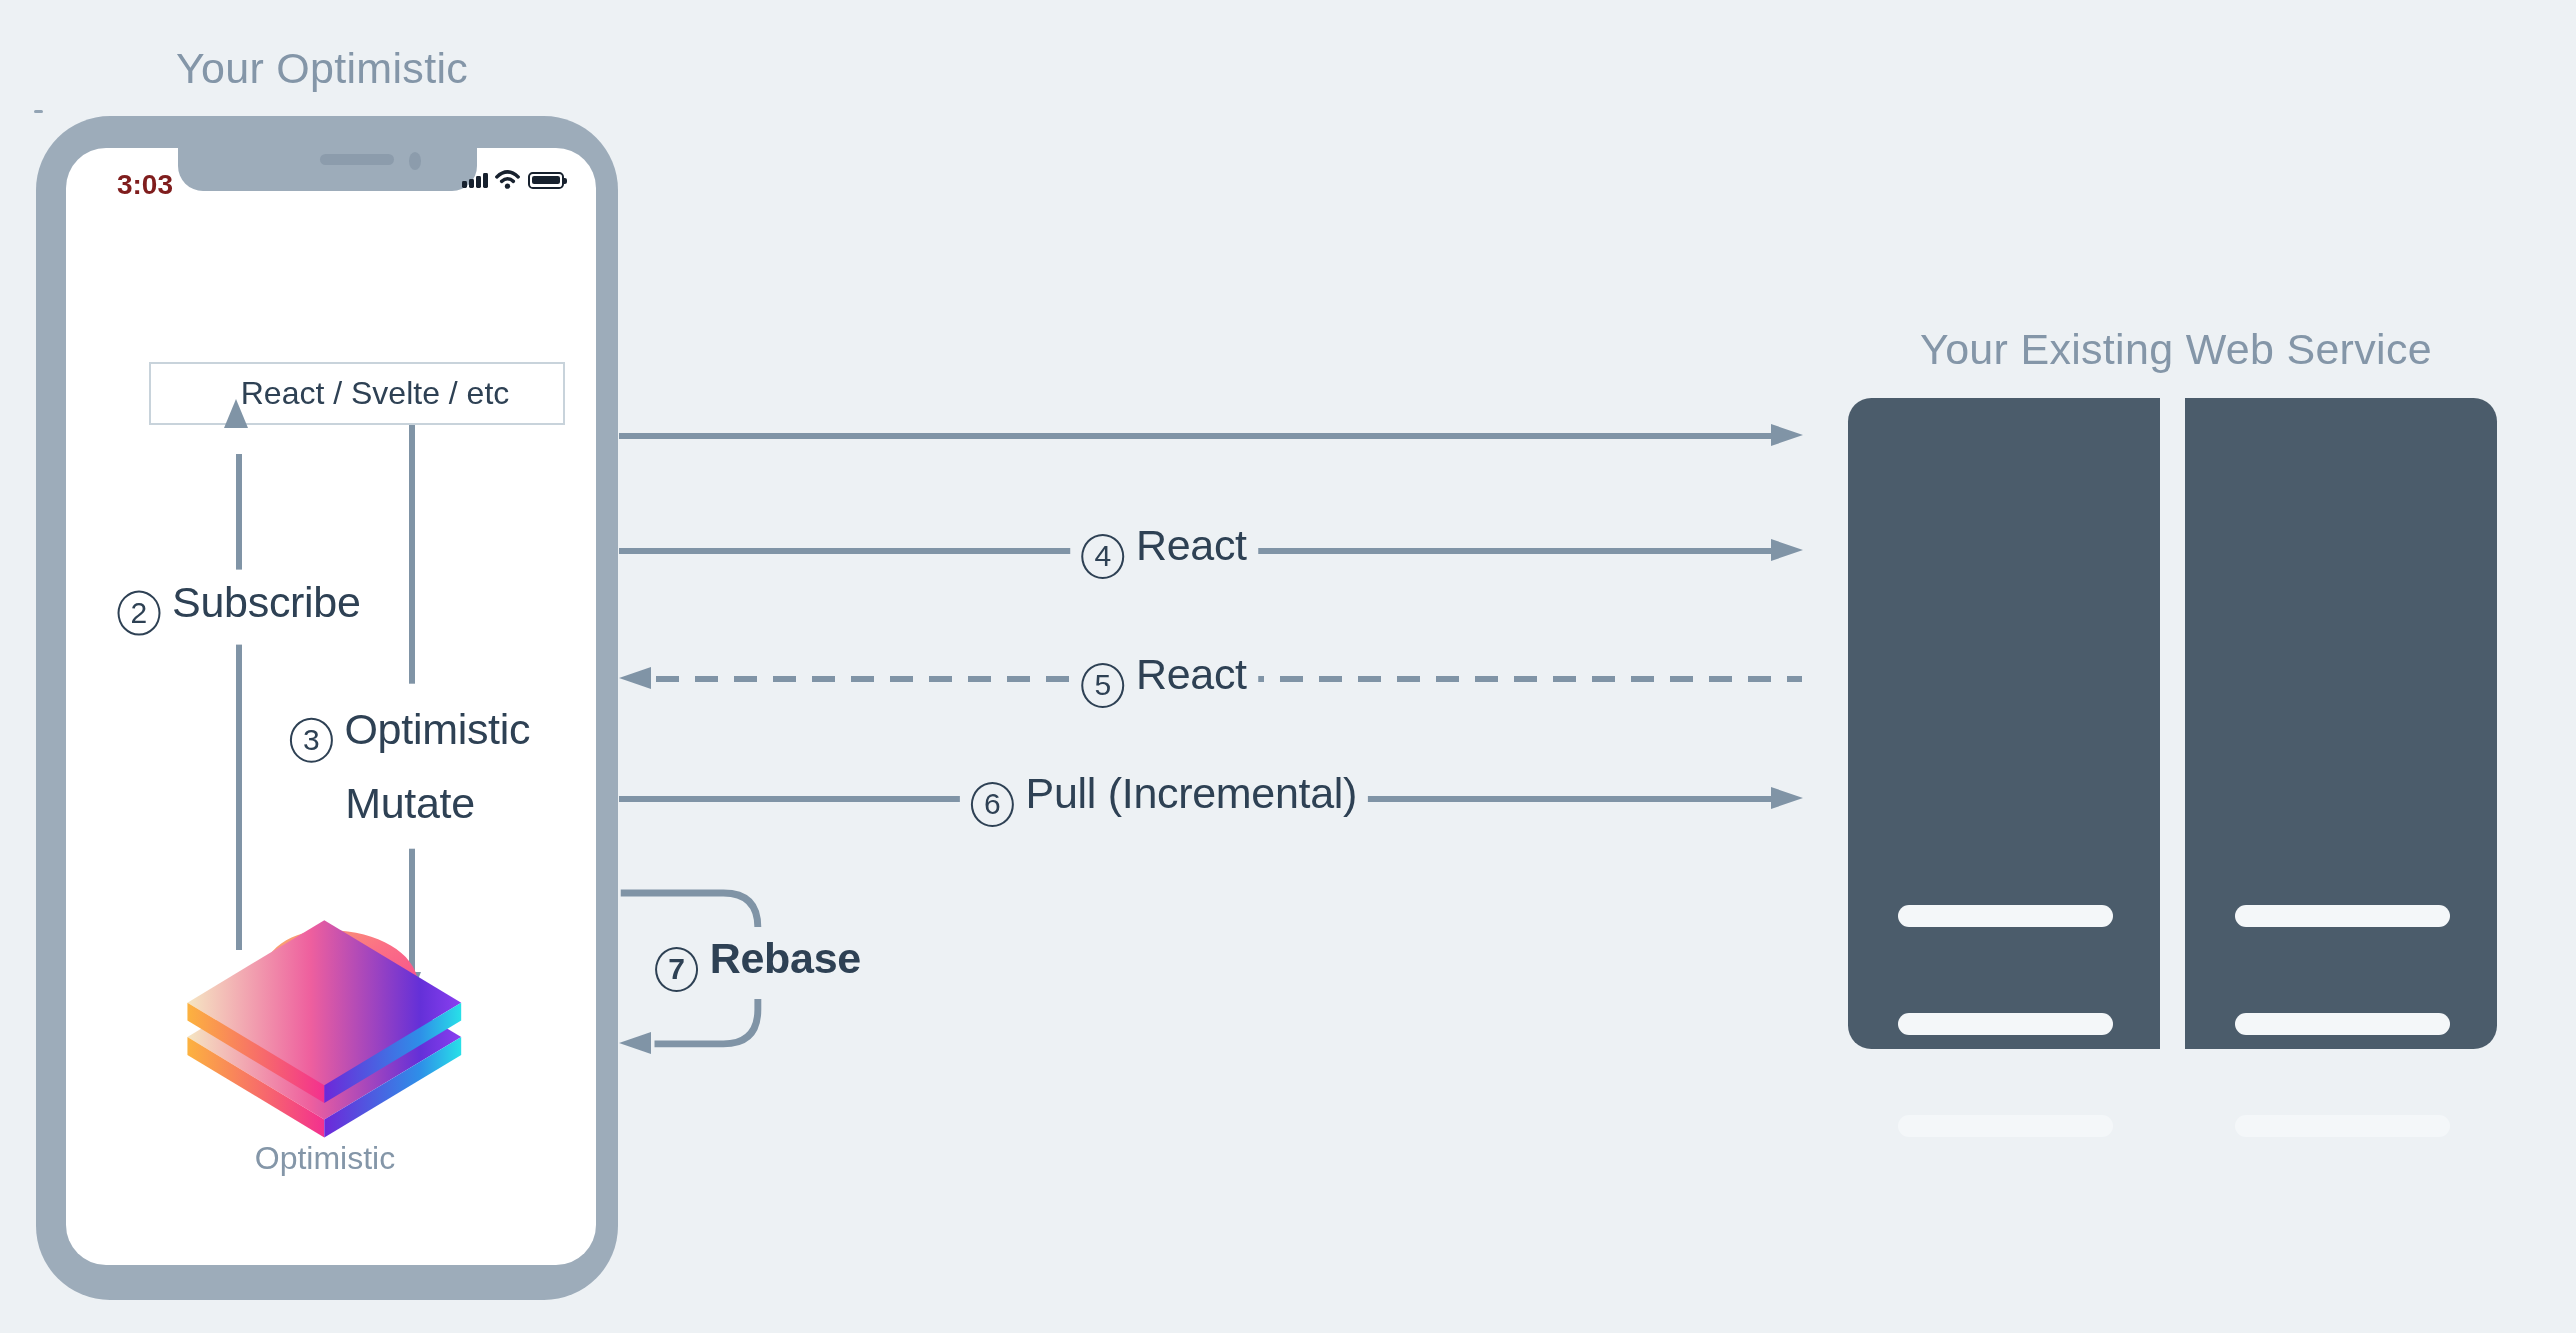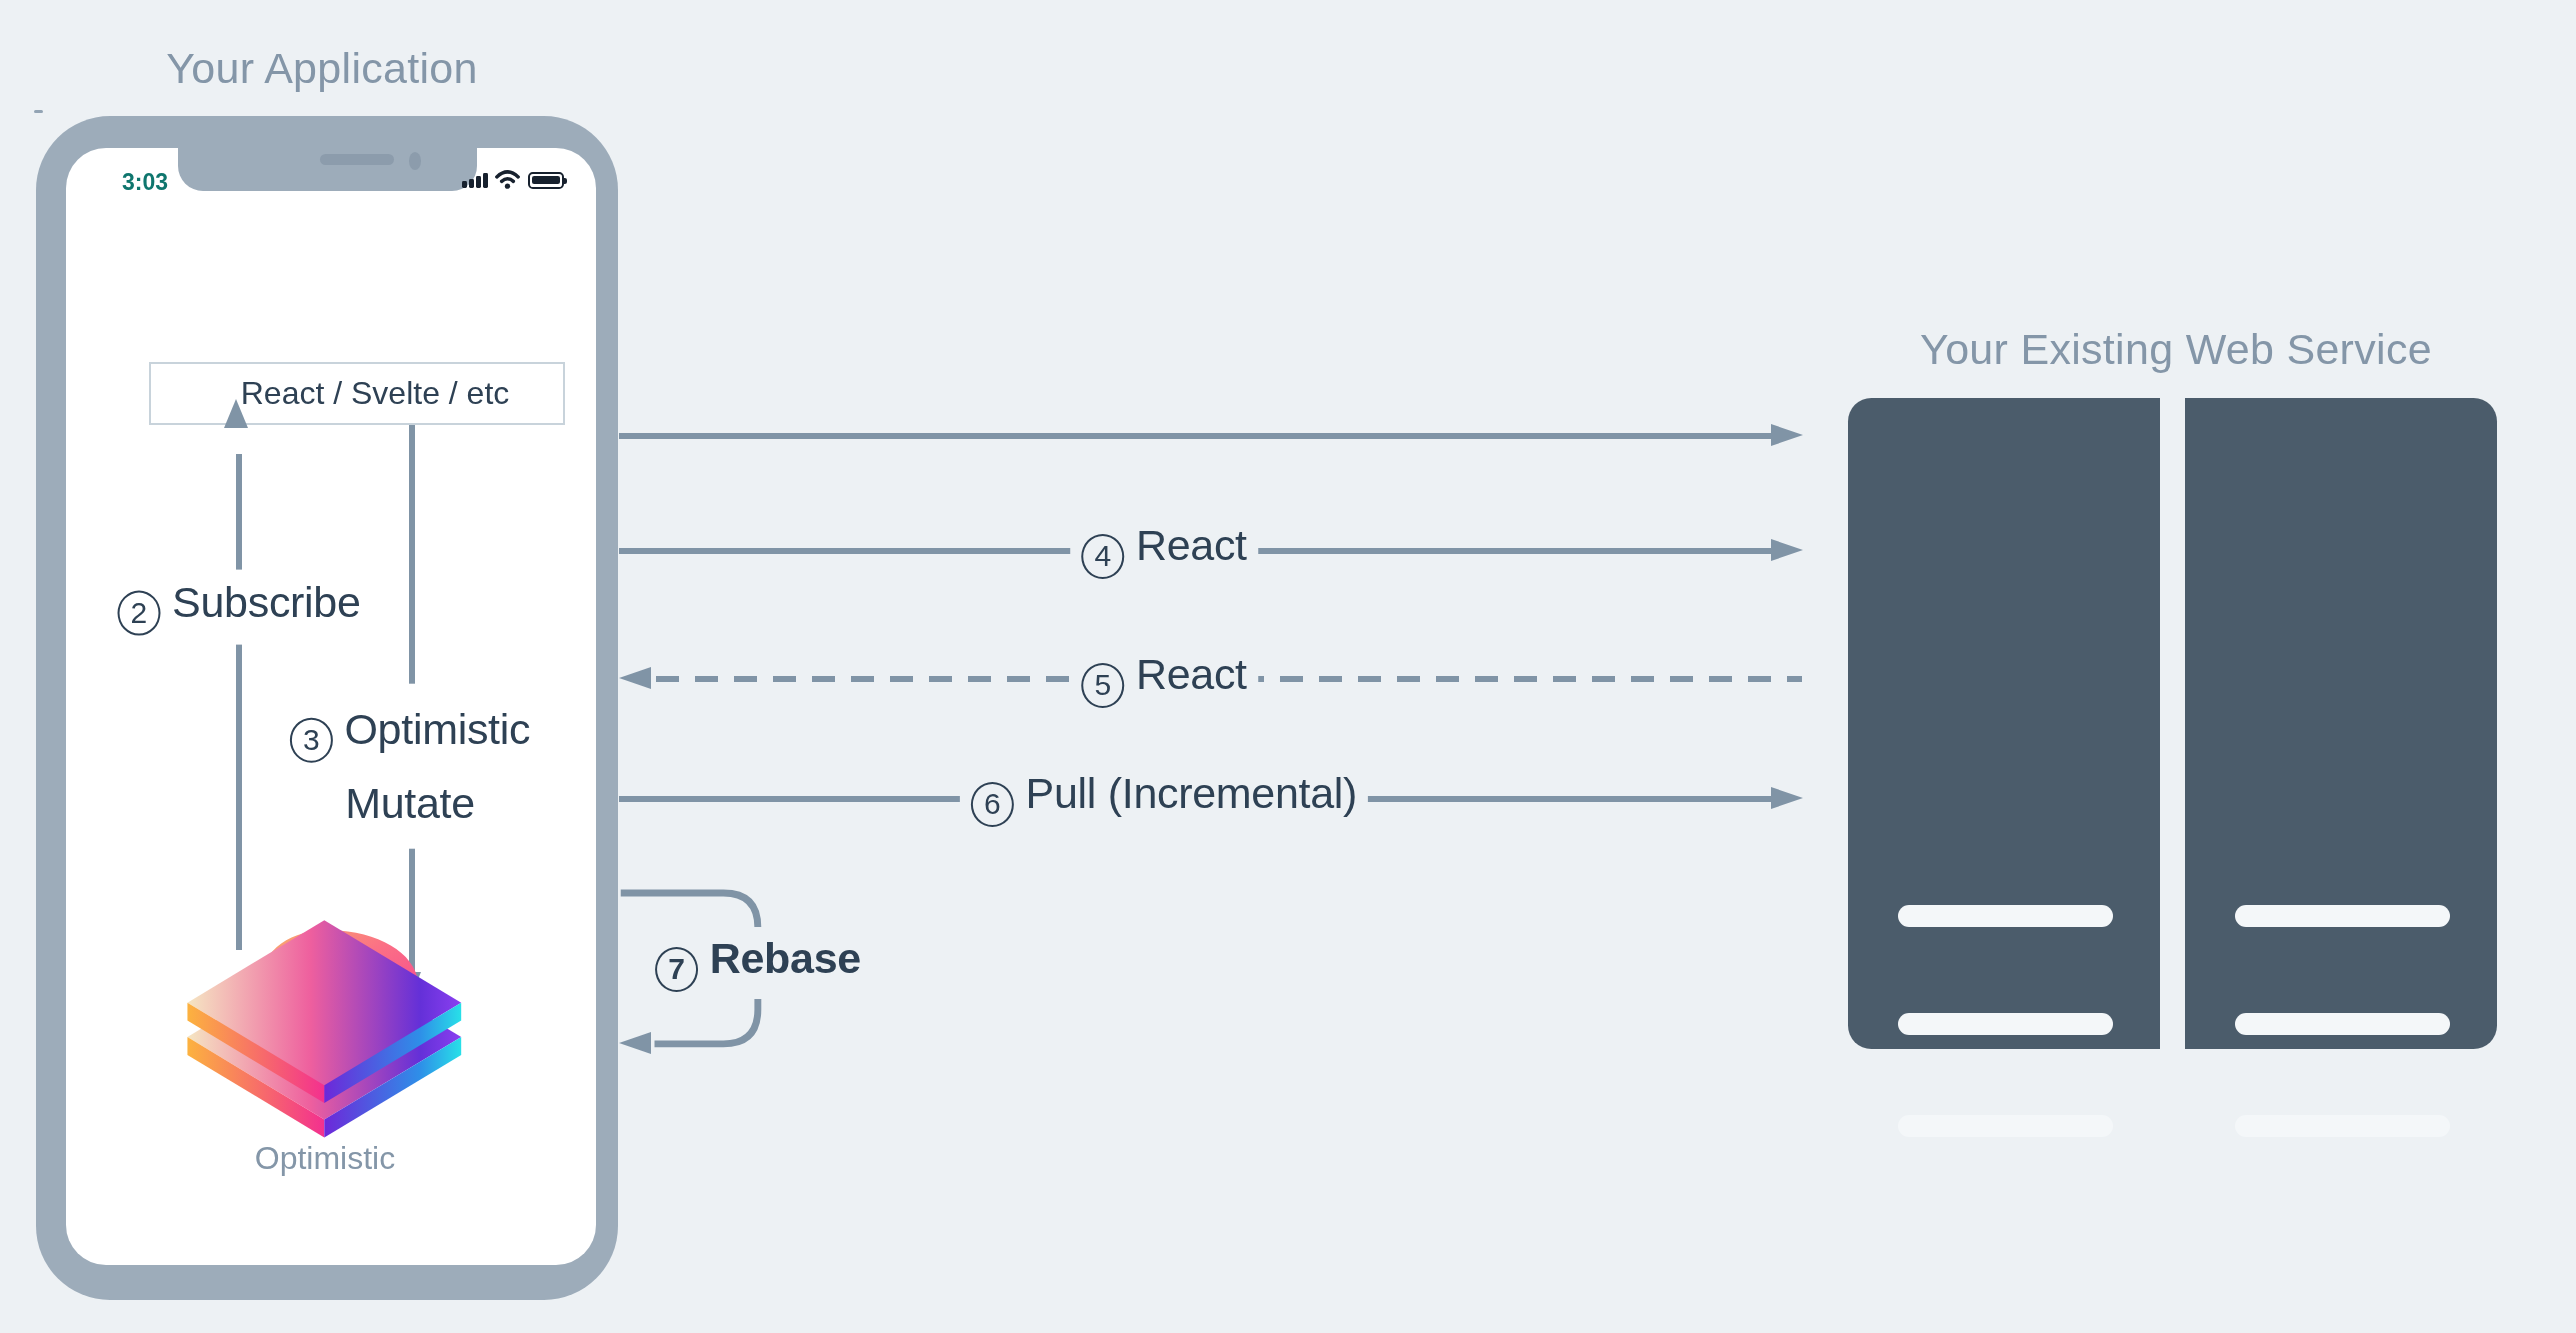--- a/index.html
+++ b/index.html
@@ -22,21 +22,21 @@
   .service-title{left:2176px;top:325px;}
 
   .artifact-dash{position:absolute;left:34px;top:110px;width:9px;height:3.4px;background:#93a4b4;border-radius:2.1px;}
 
   
   .phone{position:absolute;left:36px;top:116px;width:582px;height:1184px;background:var(--bezel);border-radius:74px;}
   .screen{position:absolute;left:30px;top:32px;width:530px;height:1117px;background:#ffffff;border-radius:40px;}
   .notch{position:absolute;left:112px;top:0;width:299px;height:43px;background:var(--bezel);border-radius:0 0 25px 25px;}
   .speaker{position:absolute;left:142px;top:6.2px;width:74px;height:11px;border-radius:6.2px;background:var(--notch-inner);}
   .camera{position:absolute;left:231px;top:4.1px;width:12.4px;height:18px;border-radius:50%;background:var(--notch-inner);}
-  .time{position:absolute;left:24px;top:20.7px;width:110px;text-align:center;font-size:23px;font-weight:700;color:#0f766e;}
+  .time{position:absolute;left:24px;top:20.7px;width:110px;text-align:center;font-size:28px;font-weight:700;color:#7f1d1d;}
   .status-icons{position:absolute;right:32px;top:23px;display:flex;align-items:center;gap:7.6px;height:18px;}
   .sig{display:flex;align-items:flex-end;gap:2.1px;height:15px;}
   .sig i{display:block;width:4.8px;background:#17212e;border-radius:1.4px;}
   .sig i:nth-child(1){height:6.2px;}.sig i:nth-child(2){height:9px;}
   .sig i:nth-child(3){height:11.7px;}.sig i:nth-child(4){height:15px;}
   .battery{position:relative;width:36px;height:17px;border:2.1px solid #17212e;border-radius:4.8px;}
   .battery .fill{position:absolute;left:2.1px;top:2.1px;right:2.1px;bottom:2.1px;background:#17212e;border-radius:2.1px;}
   .battery .nub{position:absolute;right:-4.8px;top:4.1px;width:2.8px;height:6.2px;background:#17212e;border-radius:0 2.1px 2.1px 0;}
 
   .fw-box{position:absolute;left:83px;top:214px;width:416px;height:63px;background:#fff;border:2.1px solid var(--boxborder);
@@ -79,21 +79,21 @@
   .rack-left{left:1848px;border-radius:23.4px 0 0 23.4px;}
   .rack-right{left:2185px;border-radius:0 23.4px 23.4px 0;}
   .slot{position:absolute;left:50px;width:215px;height:22px;background:#f4f7f9;border-radius:11px;}
   .slot.s1{top:507px;}.slot.s2{top:615px;}.slot.s3{top:717px;}
 </style>
 </head>
 <body>
 
 <div class="canvas">
 
-  <div class="big-title app-title">Your Application</div>
+  <div class="big-title app-title">Your Optimistic</div>
   <div class="big-title service-title">Your Existing Web Service</div>
   <div class="artifact-dash"></div>
 
   <div class="phone">
     <div class="screen">
 
       <div class="notch">
         <div class="speaker"></div>
         <div class="camera"></div>
       </div>

